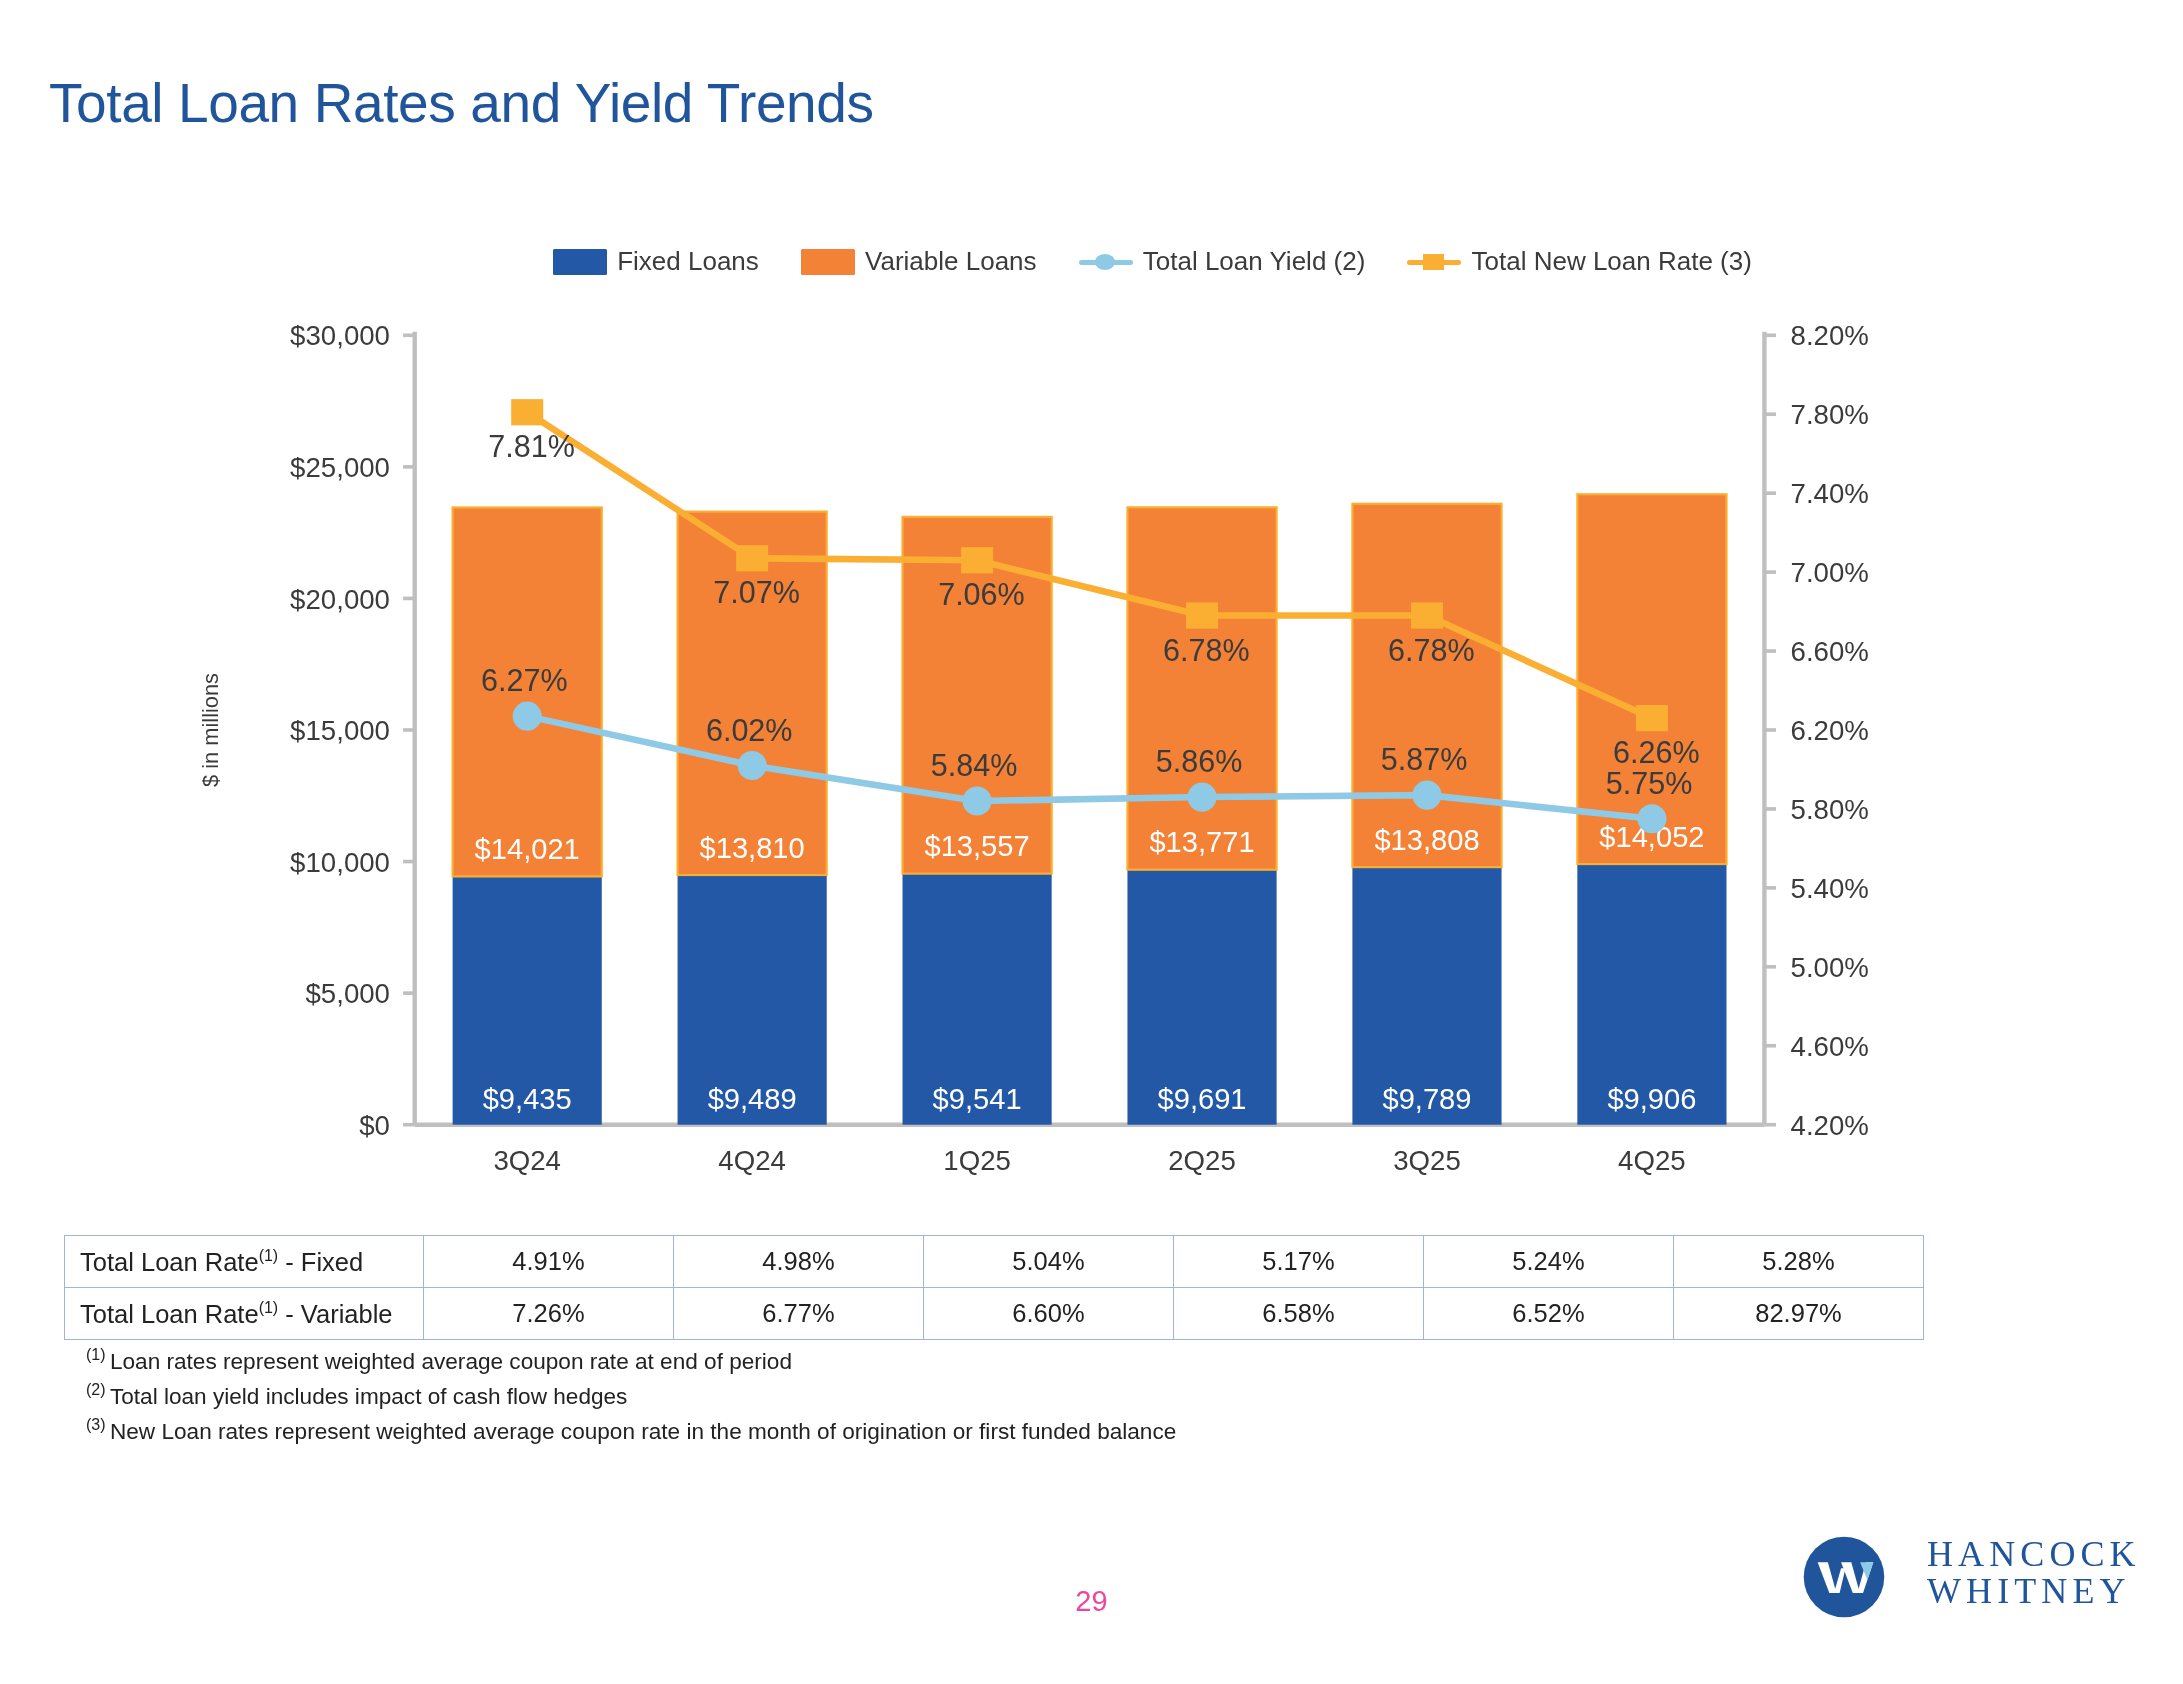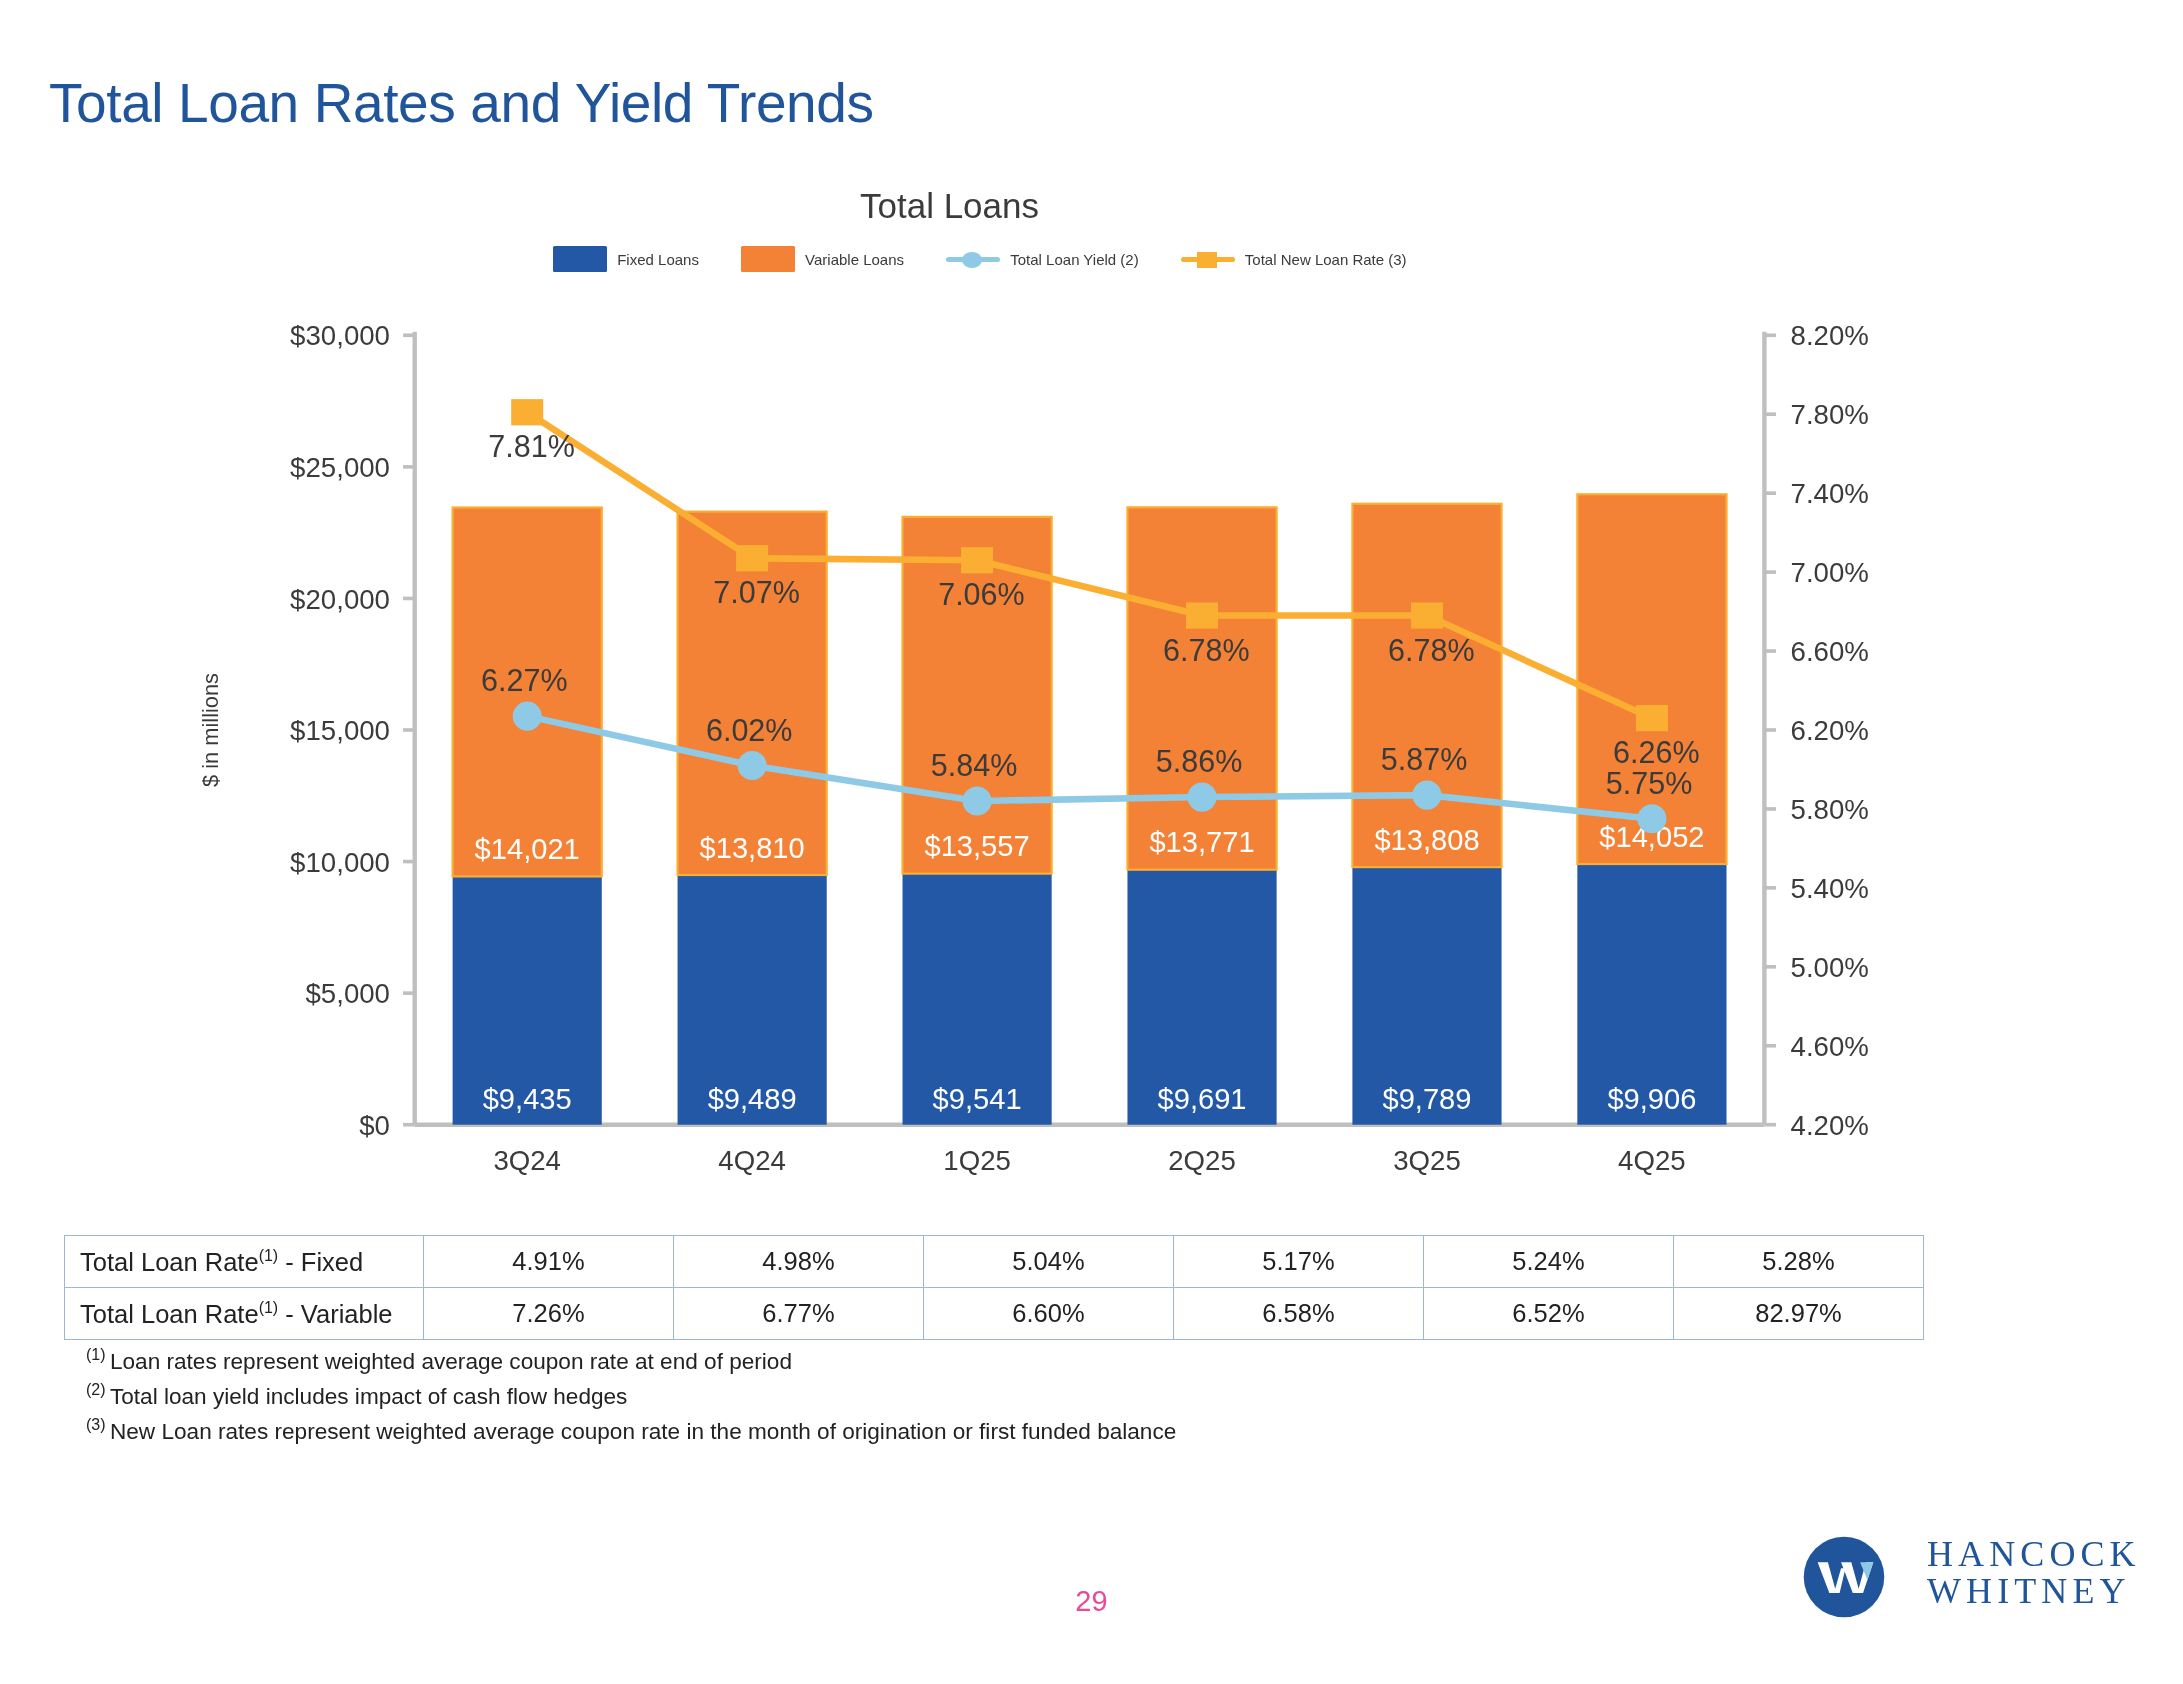--- a/index.html
+++ b/index.html
@@ -24,21 +24,21 @@
     position:absolute;left:0;top:0;width:1899px;text-align:center;
     font-size:35px;color:#3b3b3b;font-weight:400;
   }
 
   
   .legend{
     position:absolute;top:60px;left:553px;width:1194px;
     display:flex;align-items:center;gap:42px;
   }
   .legend-item{display:flex;align-items:center;gap:10.2px;white-space:nowrap;}
-  .legend-item span.lbl{font-size:15px;color:#3b3b3b;}
+  .legend-item span.lbl{font-size:26px;color:#3b3b3b;}
   .sw-box{width:54px;height:26px;border-radius:1.5px;}
   .sw-line{width:54px;height:26px;position:relative;}
   .sw-line .ln{position:absolute;top:11px;left:0;width:54px;height:5.1px;border-radius:2.9px;}
   .sw-line .mk{position:absolute;top:5.8px;left:16px;width:20.4px;height:16px;}
   .mk.circ{border-radius:50%;}
 
   
   .plot{position:absolute;left:0;top:109px;}
 
   
@@ -71,21 +71,20 @@
 </style>
 </head>
 <body>
 
 <div class="slide">
 
   <div class="slide-title">Total Loan Rates and Yield Trends</div>
 
   <div class="chart-wrap">
 
-    <div class="chart-title">Total Loans</div>
 
     <div class="legend" id="legend">
         <div class="legend-item">
           <div class="sw-box" style="background: rgb(35, 88, 166);"></div>
           <span class="lbl">Fixed Loans</span>
         </div>
         <div class="legend-item">
           <div class="sw-box" style="background: rgb(243, 129, 54);"></div>
           <span class="lbl">Variable Loans</span>
         </div>

